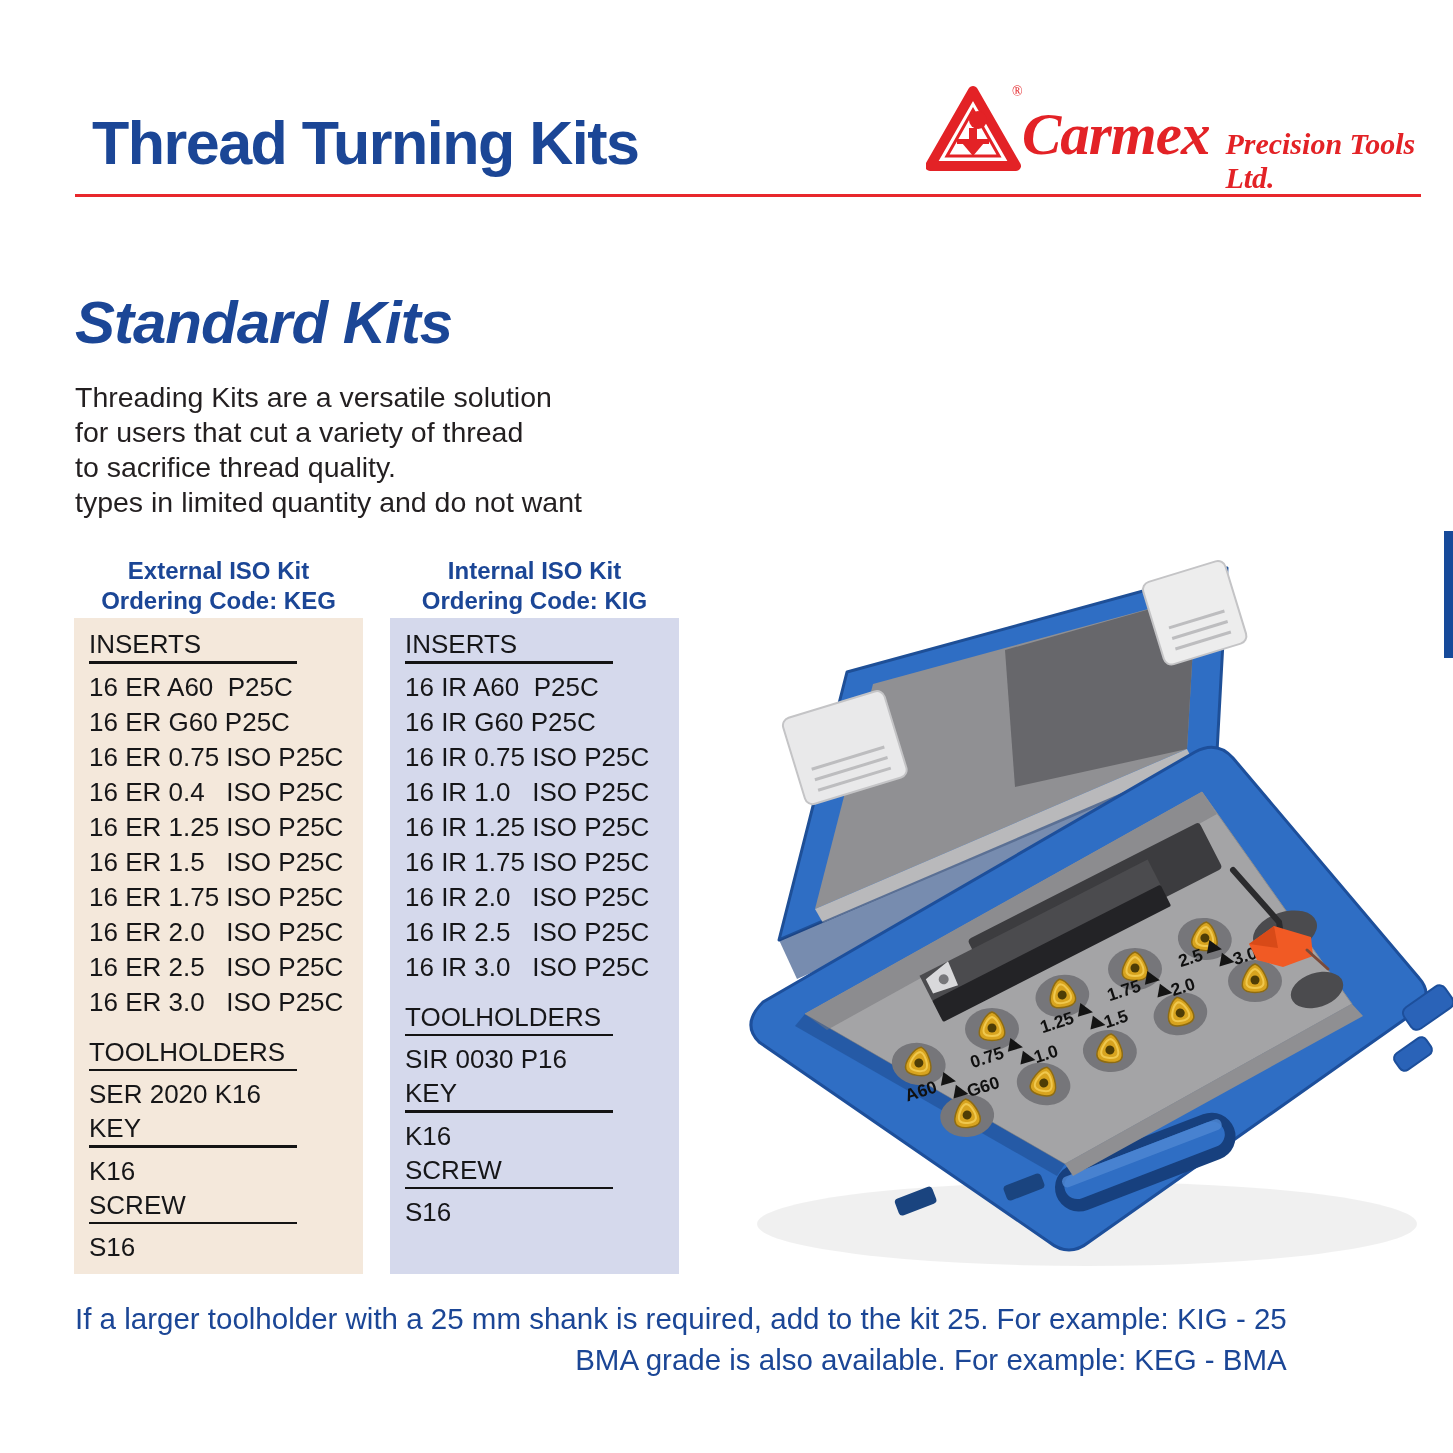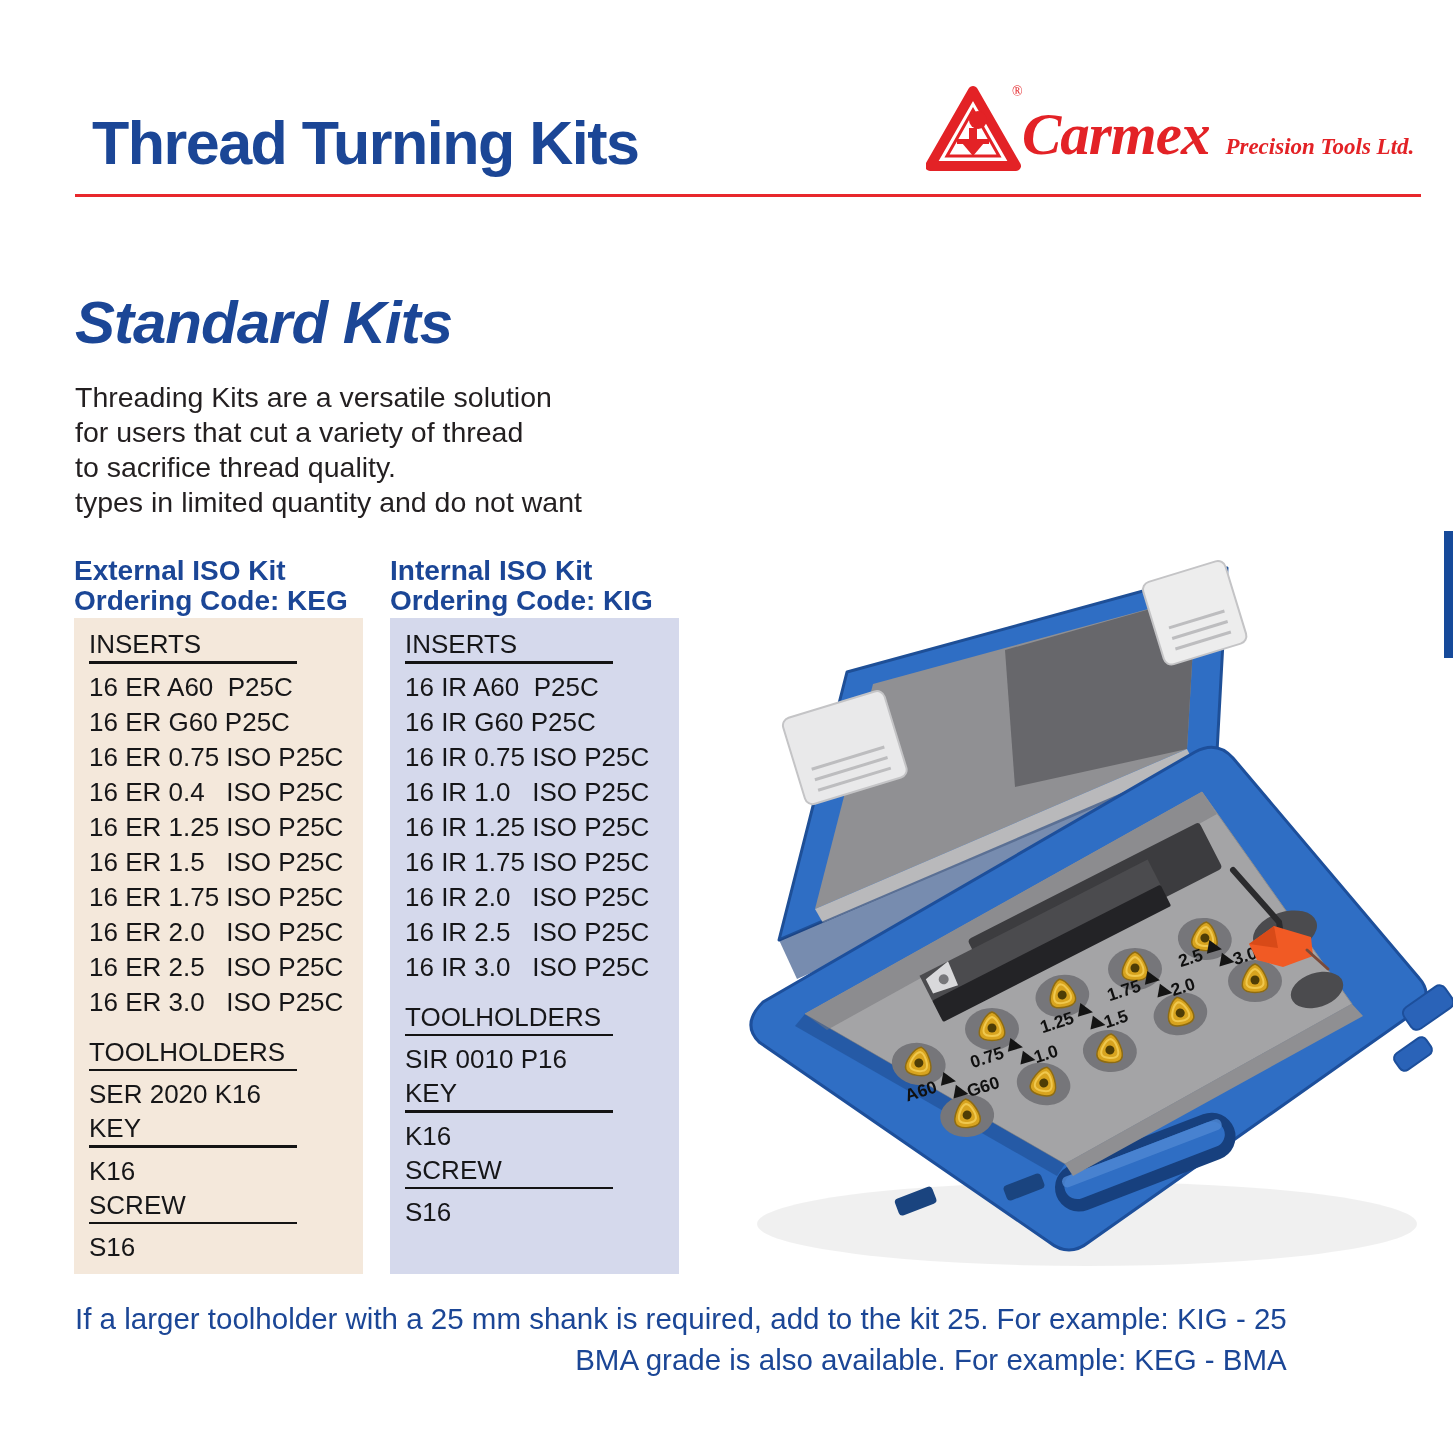--- a/index.html
+++ b/index.html
@@ -8,33 +8,33 @@
 
   
   .page-title{position:absolute;left:92px;top:108px;font-size:61px;font-weight:bold;
               letter-spacing:-1.5px;color:#1b4696;}
   .red-rule{position:absolute;left:75px;top:194px;width:1346px;height:3px;background:#e8282c;}
   .logo-wrap{position:absolute;left:926px;top:82px;width:500px;height:110px;}
   .logo-icon{position:absolute;left:0;top:0;}
   .brand-line{position:absolute;left:96px;top:0;width:404px;display:flex;align-items:baseline;gap:16px;
               font-family:"Liberation Serif", serif;font-style:italic;font-weight:bold;color:#e32226;}
   .brand-name{font-size:59px;letter-spacing:-1px;line-height:104px;}
-  .brand-tagline{font-size:23px;font-style:italic;}
+  .brand-tagline{font-size:30px;font-style:italic;}
 
   
   .section-title{position:absolute;left:75px;top:288px;font-size:60px;font-weight:bold;font-style:italic;
                  letter-spacing:-1px;color:#1b4696;}
   .intro{position:absolute;left:75px;top:380px;font-size:28.5px;line-height:35px;color:#231f20;}
 
   
   .kits{position:absolute;left:0;top:0;width:100%;height:100%;pointer-events:none;}
   .kit-col{position:absolute;top:556px;width:289px;}
   .kit-col:nth-child(1){left:74px;}
   .kit-col:nth-child(2){left:390px;}
-  .kit-title{font-size:28px;font-weight:bold;line-height:30px;color:#1b4696;}
+  .kit-title{font-size:24px;font-weight:bold;line-height:30px;color:#1b4696;text-align:center;}
   .kit-panel{margin-top:2px;height:656px;box-sizing:border-box;padding:10px 0 0 15px;}
   .sec-header{font-size:26px;line-height:32px;color:#161618;}
   .rule{width:208px;height:2.5px;background:#141414;margin:1px 0 6px 0;}
   .row{font-size:26px;line-height:35px;white-space:pre;color:#161618;}
   .kit-panel .sec:nth-child(2){margin-top:16px;}
 
   
   .footnote{position:absolute;left:75px;top:1298px;font-size:29.5px;line-height:41px;color:#1b4696;text-align:right;}
 
   
@@ -129,21 +129,21 @@
             <div class="row">16 IR 1.0   ISO P25C</div>
             <div class="row">16 IR 1.25 ISO P25C</div>
             <div class="row">16 IR 1.75 ISO P25C</div>
             <div class="row">16 IR 2.0   ISO P25C</div>
             <div class="row">16 IR 2.5   ISO P25C</div>
             <div class="row">16 IR 3.0   ISO P25C</div>
           </div>
           <div class="sec">
             <div class="sec-header">TOOLHOLDERS</div>
             <div class="rule"></div>
-            <div class="row">SIR 0010 P16</div>
+            <div class="row">SIR 0030 P16</div>
           </div>
           <div class="sec">
             <div class="sec-header">KEY</div>
             <div class="rule"></div>
             <div class="row">K16</div>
           </div>
           <div class="sec">
             <div class="sec-header">SCREW</div>
             <div class="rule"></div>
             <div class="row">S16</div>

